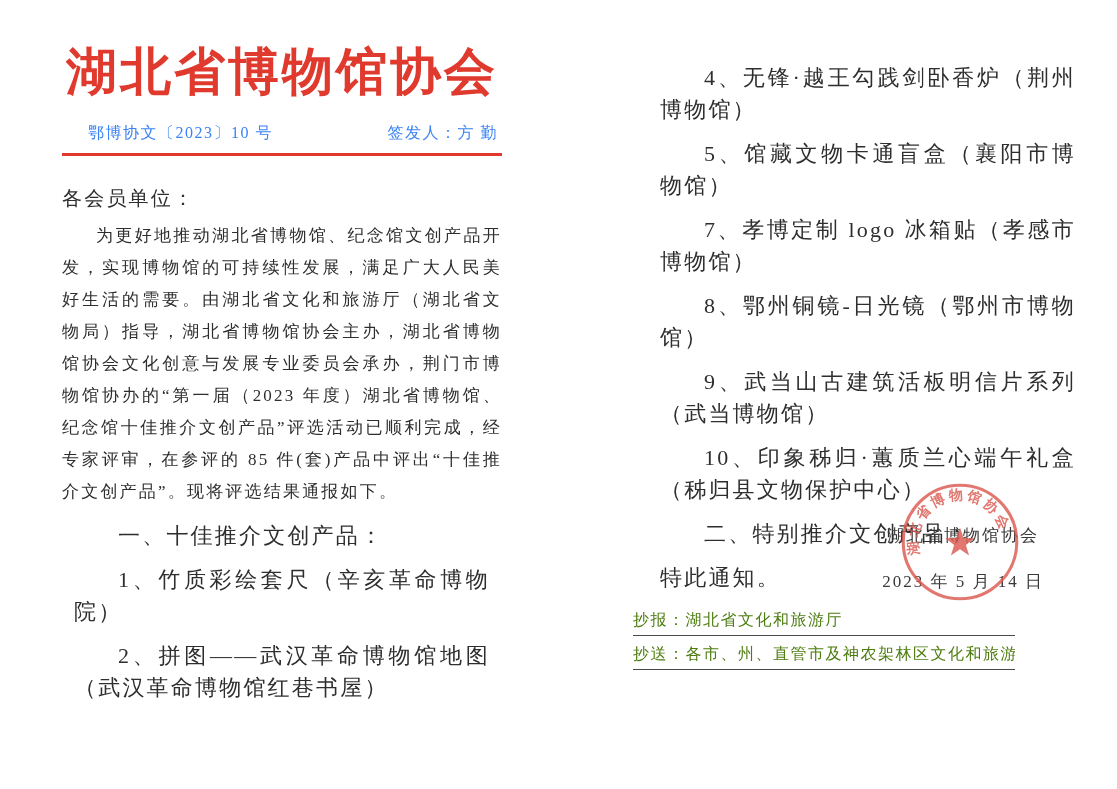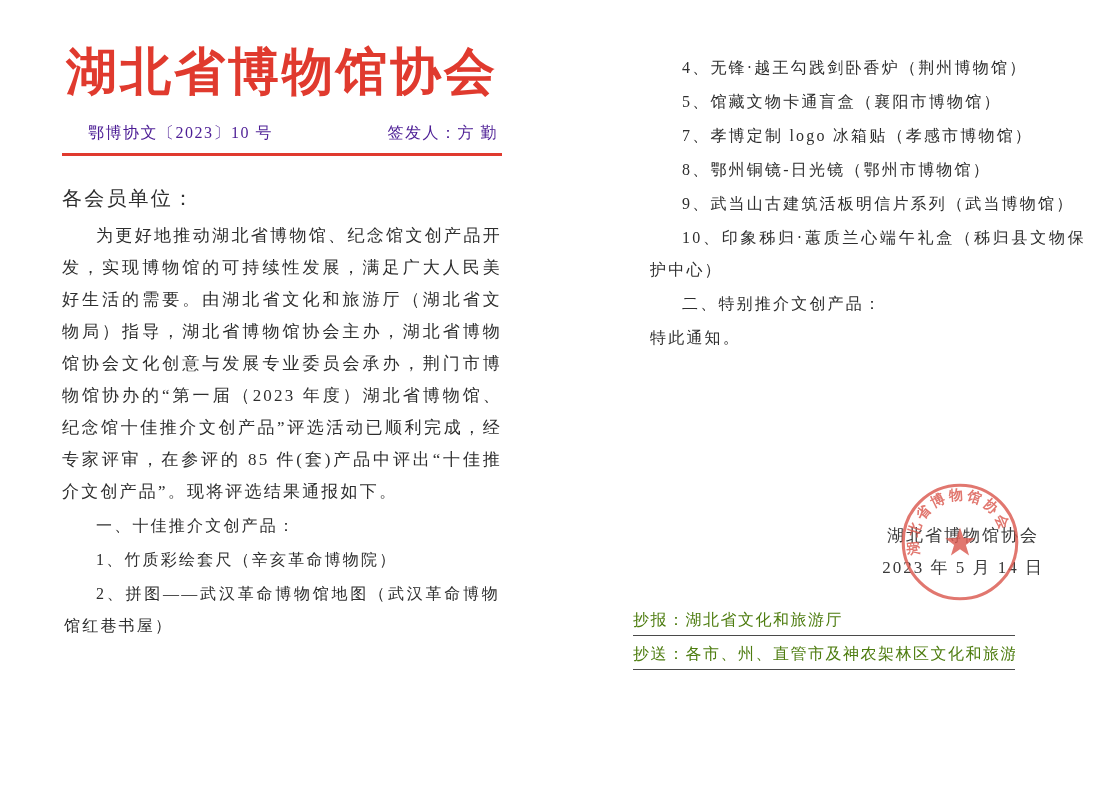--- a/index.html
+++ b/index.html
@@ -10,43 +10,43 @@
   .col { position:absolute; width:440px; }
   .col-left  { left:62px;  top:38px; }
   .col-right { left:648px; top:50px; font-size:17px; line-height:32px; letter-spacing:2.2px; }
 
   .org-title {
     margin:0 0 16px 0; font-size:51px; font-weight:bold; color:#e03a2e;
     text-align:center; letter-spacing:3px; line-height:1.35; white-space:nowrap;
   }
   .docinfo {
     display:flex; justify-content:space-between; align-items:flex-end;
-    font-size:16px; letter-spacing:1.5px; color:#4c1d95; padding:0 4px 0 26px;text-align:center;
+    font-size:16px; letter-spacing:1.5px; color:#3b82f6; padding:0 4px 0 26px;text-align:center;
   }
   .red-rule { height:3px; background:#e03a2e; margin-top:9px; }
 
   .doc-title {
     margin:24px 0 0 0; font-size:23px; font-weight:bold; color:#222;
     line-height:39px; letter-spacing:1px;
   }
   .salutation { margin:26px 0 0 0; font-size:20px; letter-spacing:2.2px; line-height:32px; }
   .body-para {
     margin:6px 0 0 0; font-size:17px; line-height:32px; letter-spacing:2.2px;
     text-indent:2em; text-align:justify;
   }
-  .line-item { margin:2px; font-size:16px; line-height:32px; letter-spacing:2.2px; text-indent:2em; text-align:justify; }
+  .line-item { margin:12px; font-size:22px; line-height:32px; letter-spacing:2.2px; text-indent:2em; text-align:justify; }
   .line-item.bold { font-weight:normal; }
   .line-item.flush { text-indent:0; }
 
   .signature-org, .signature-date {
     position:absolute; left:190px; width:250px; text-align:center;
     font-size:17px; letter-spacing:2px; color:#3a3a3a; white-space:nowrap;
   }
   .signature-org  { top:470px; }
-  .signature-date { top:502px; }
+  .signature-date { top:516px; }
 
   .seal { position:absolute; left:248px; top:428px; width:128px; height:128px; opacity:0.82; }
 
   .footer { position:absolute; left:-15px; top:552px; width:382px; font-size:16px; letter-spacing:1.5px; color:#4d7c0f; }
   .footer-line { height:33px; line-height:36px; border-bottom:1.6px solid #4a4a4a; white-space:nowrap; overflow:hidden; }
   .footer-line.split { display:flex; justify-content:space-between; }
 </style>
 </head>
 <body>
 

